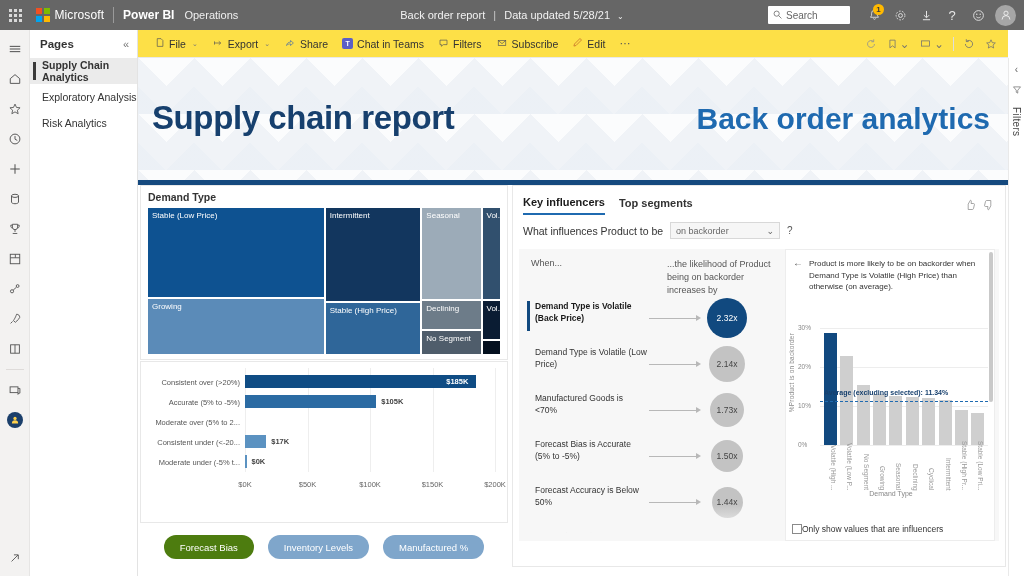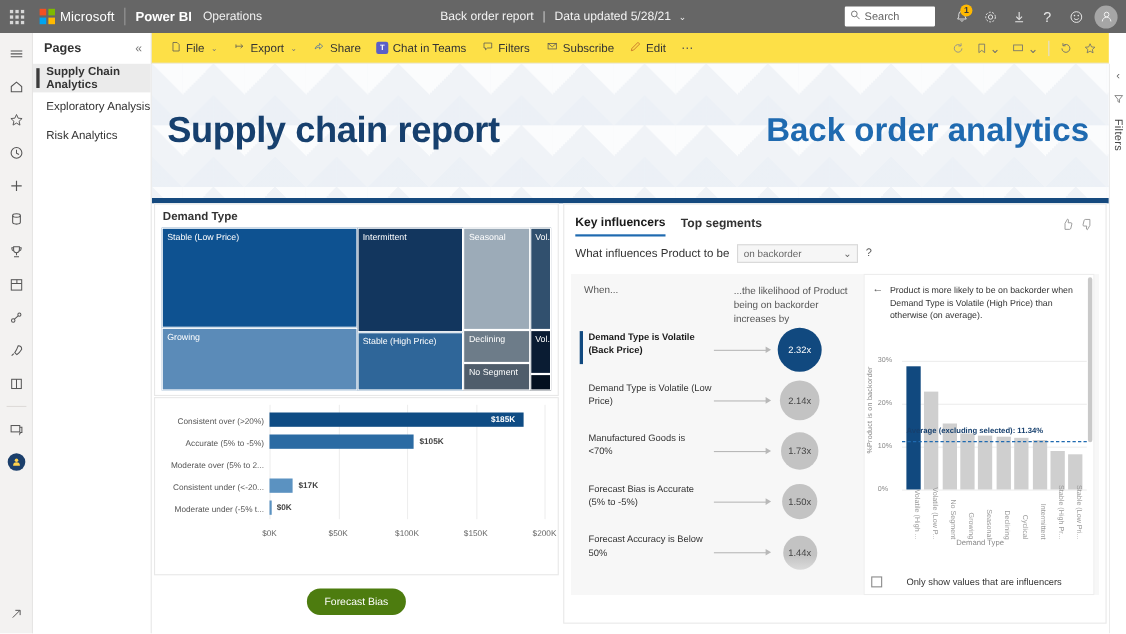--- a/index.html
+++ b/index.html
@@ -290,21 +290,21 @@
     border-top: 1.6px dashed #1f6ab0;
   }
   .det-avg-text {
     position: absolute; left: 38px; font-size: 7px; color: #17406e; font-weight: bold; white-space: nowrap;
   }
   .det-axistitle {
     position: absolute; bottom: 0px; left: 0; width: 210px; text-align: center;
     font-size: 7px; color: #888;
   }
   .det-check {
-    position: absolute; left: 6px; bottom: 6px; display: flex; align-items: center; gap: 22px;
+    position: absolute; left: 6px; bottom: 6px; display: flex; align-items: center; gap: 0;
     font-size: 8.5px; color: #333;
   }
   .checkbox-sq { width: 10px; height: 10px; border: 1px solid #8a8a8a; background: #fff; }
   .det-scroll {
     position: absolute; right: 1px; top: 2px; width: 4px; height: 150px; background: #c9c9c9; border-radius: 2px;
   }
 </style>
 </head>
 <body>
 
@@ -675,20 +675,22 @@
               <span style="left: 62.5px;">$50K</span>
               <span style="left: 125px;">$100K</span>
               <span style="left: 187.5px;">$150K</span>
               <span style="left: 250px;">$200K</span>
             </div>
           </div>
       </div>
 
       <div class="btn-row" id="segment-buttons">
           <div class="pill sel">Forecast Bias</div>
+          <div class="pill unsel">Inventory Levels</div>
+          <div class="pill unsel">Manufactured %</div>
         </div>
 
       <div class="card-ki">
         <div class="ki-tabs">
           <span class="ki-tab active">Key influencers</span>
           <span class="ki-tab inactive">Top segments</span>
           <span class="ki-thumbs">
             <span>
               <svg width="12" height="12" viewBox="0 0 16 16">
                   <path d="M5.6 14V6.8l3-5.2c1 .2 1.4 1 1.2 2L9.4 6h3.4c.8 0 1.3.7 1.1 1.5l-1.2 5c-.1.8-.7 1.5-1.5 1.5z" fill="none" stroke="#8a8a8a" stroke-width="1"></path>

